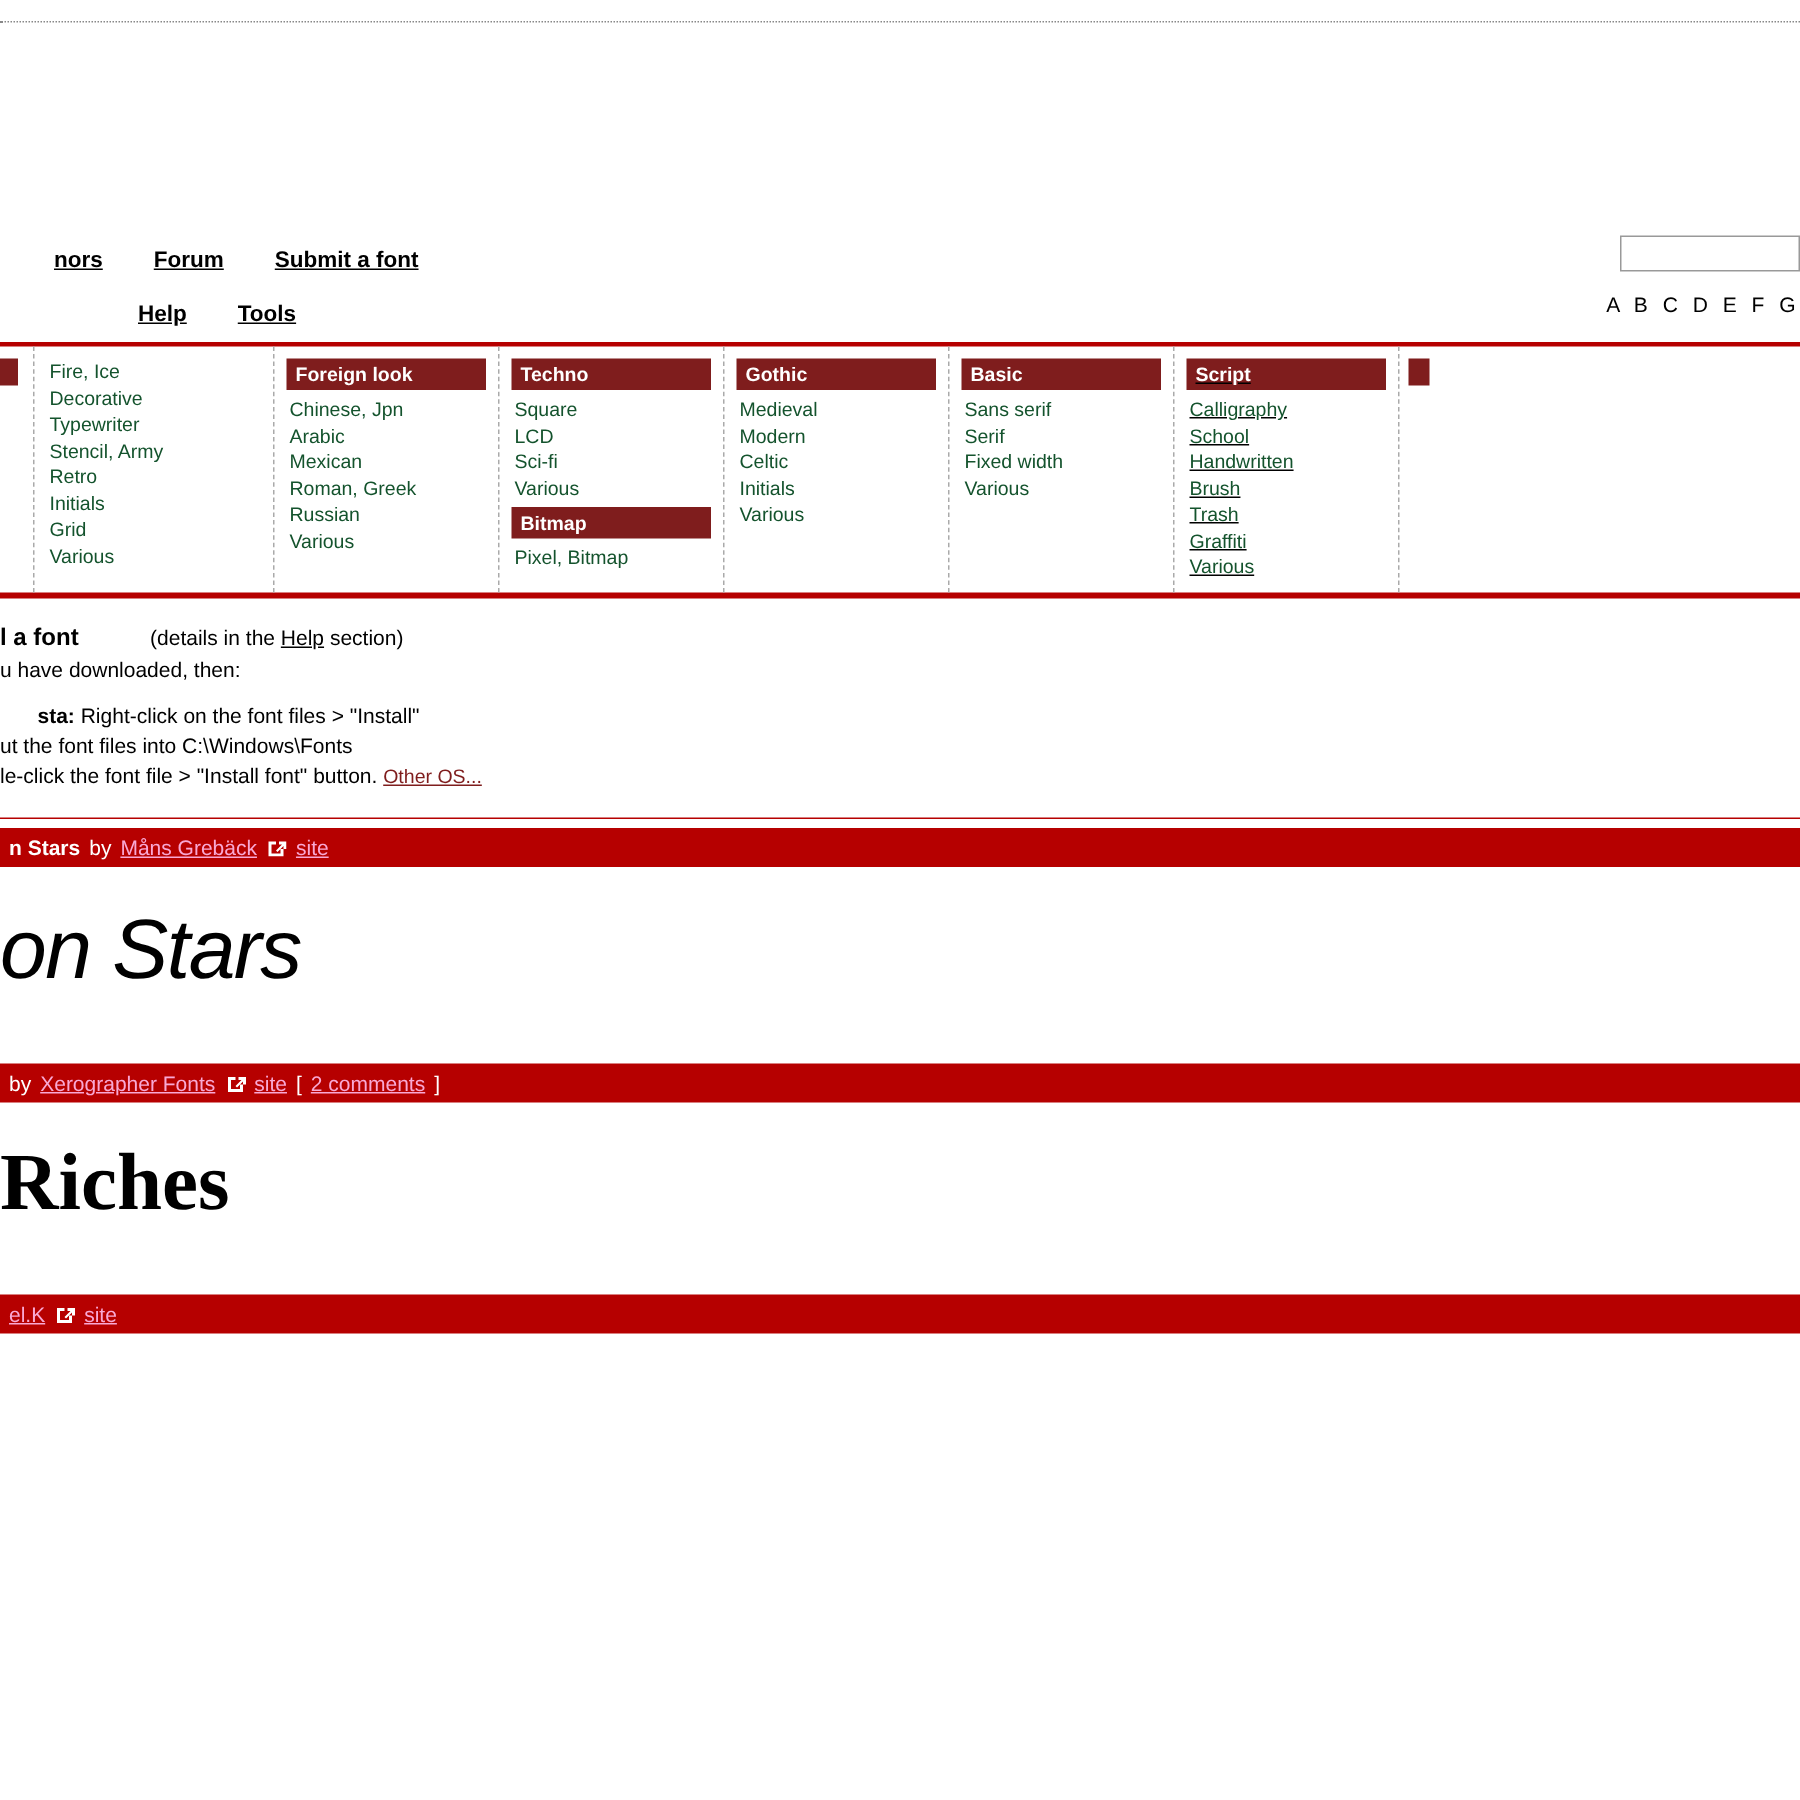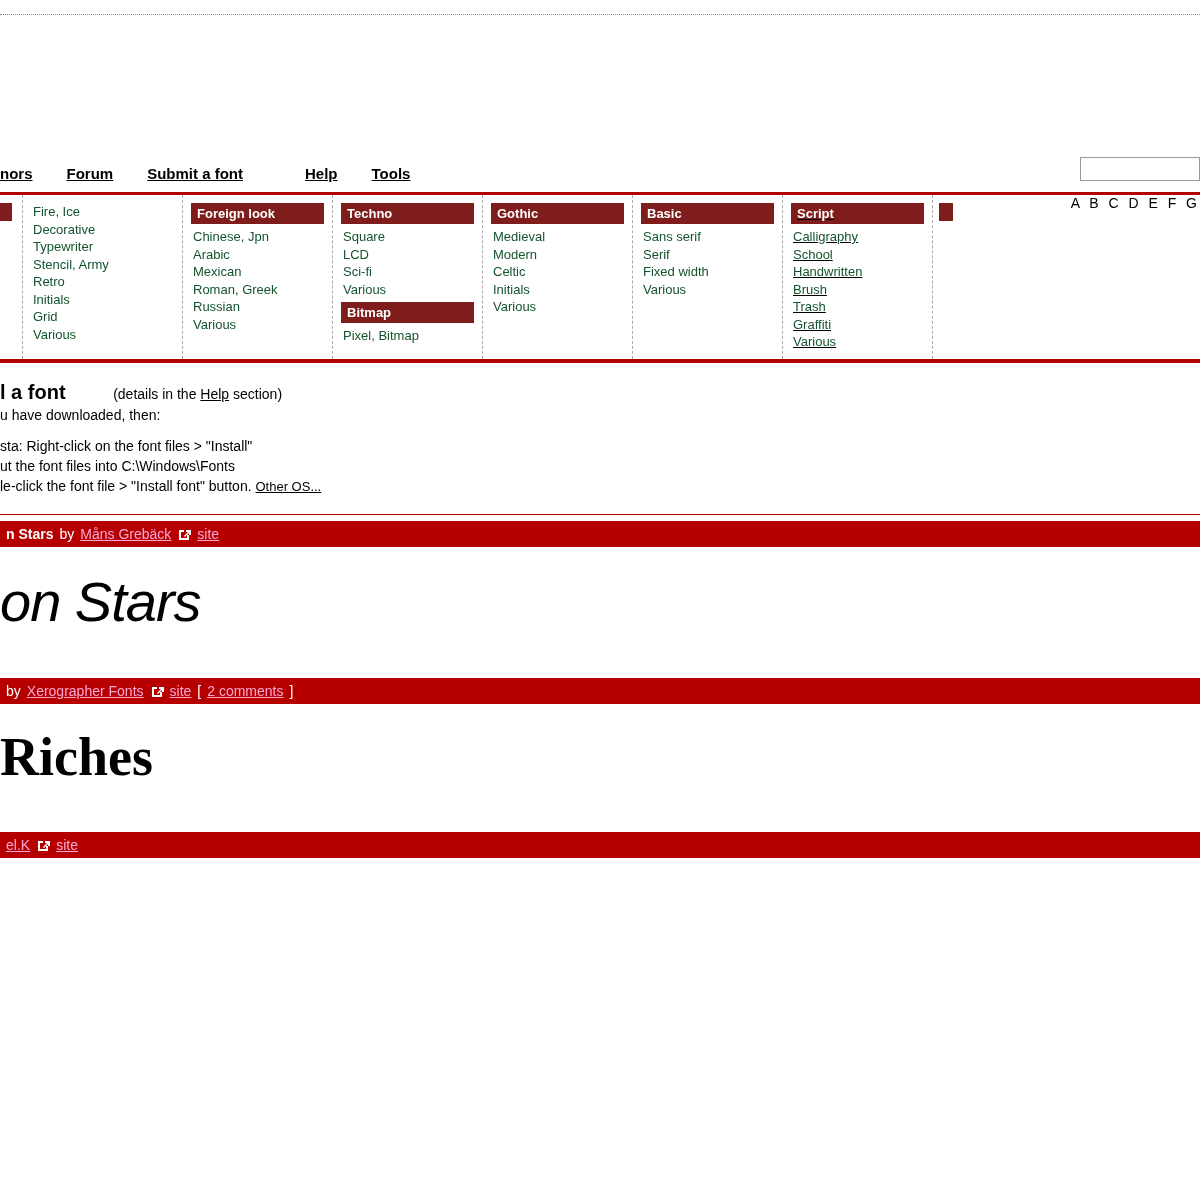--- a/index.html
+++ b/index.html
@@ -18,21 +18,23 @@
       height: 140px;
     }
     .nav-row {
       display: flex;
       align-items: flex-start;
       padding: 2px 0;
       position: relative;
     }
     .nav-links {
       display: flex;
-      gap: 6px;
+      flex-direction: column;
+      gap: 19px;
+      padding-left: 36px;
     }
     .nav-line {
       display: flex;
       gap: 34px;
     }
     .nav-links a {
       color: #000;
       font-weight: bold;
       text-decoration: underline;
       font-size: 15px;
@@ -86,36 +88,36 @@
     }
     .cat-items a {
       color: #14532d;
       text-decoration: none;
       font-size: 13px;
     }
     .content {
       padding: 18px 0 0 0;
     }
     .install-heading {
-      font-size: 20px;
+      font-size: 16px;
       font-weight: bold;
       display: inline;
     }
     .install-detail {
       font-size: 14px;
       margin-left: 44px;
     }
     .install-detail a { color: #000; text-decoration: underline; }
     .install-body {
       font-size: 14px;
       margin-top: 2px;
       line-height: 1.4;
     }
-    .install-body a { color: #000000; text-decoration: underline; font-size: 13px;}
-    .install-body b { font-weight: normal; }
+    .install-body a { color: #7f1d1d; text-decoration: underline; font-size: 13px;}
+    .install-body b { font-weight: bold; padding-left: 25px; }
     .divider-red {
       border-top: 1px solid #b60000;
       margin: 18px 0 6px 0;
     }
     .section-title {
       color: #c00000;
       font-size: 21px;
       font-weight: normal;
       margin: 4px 0 4px 0;
     }

